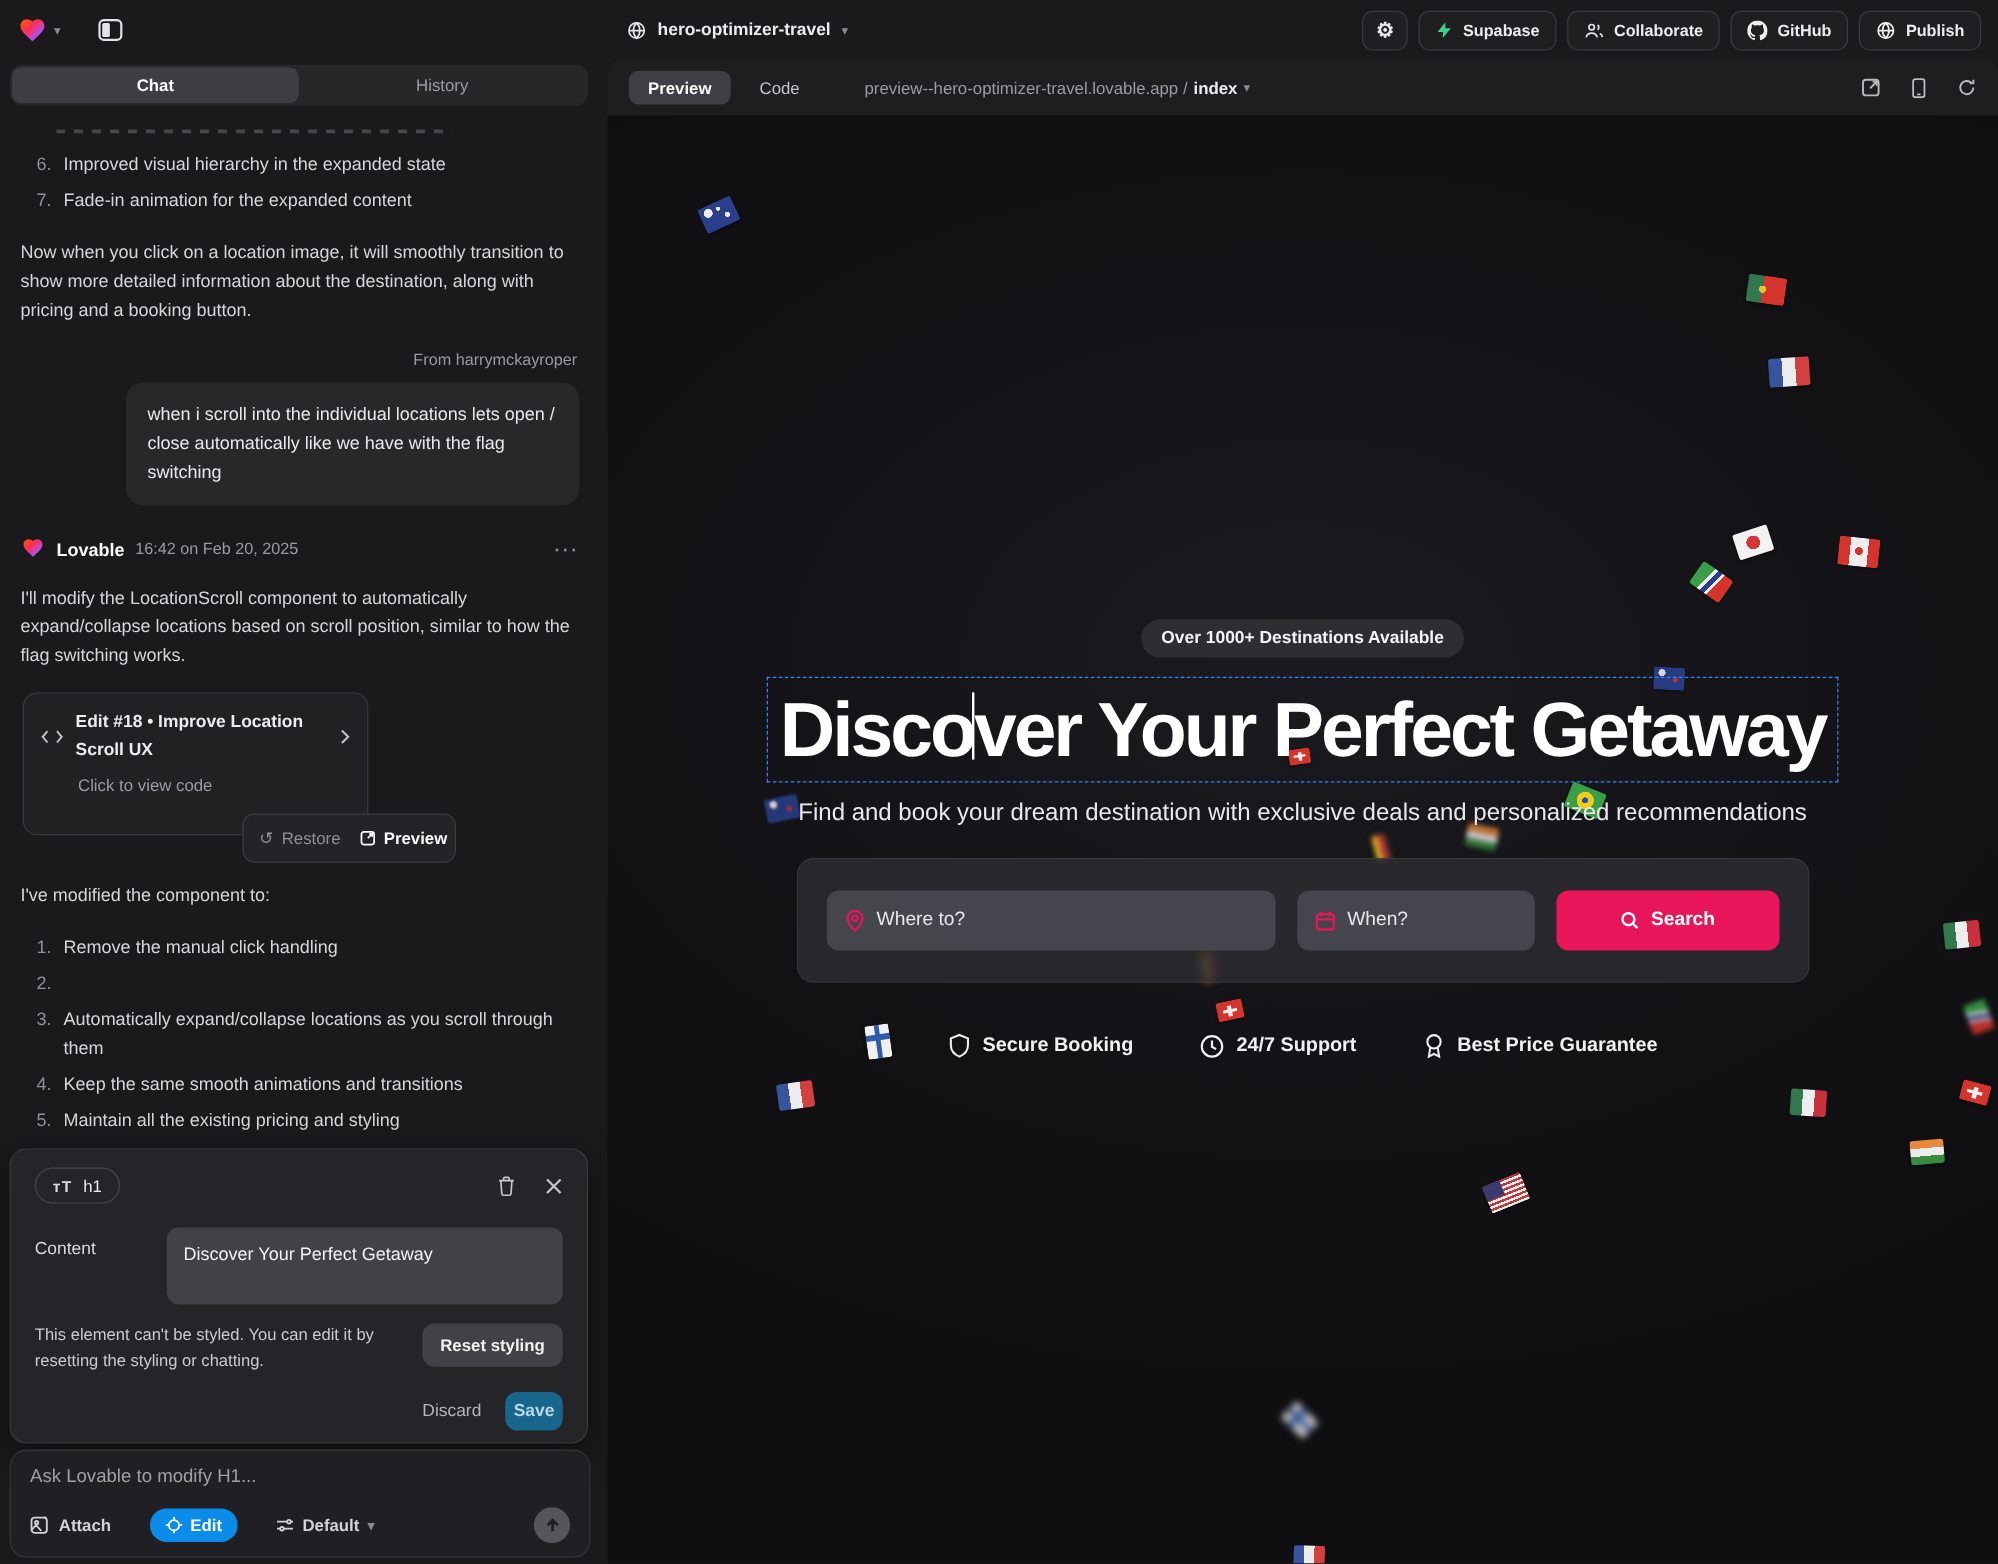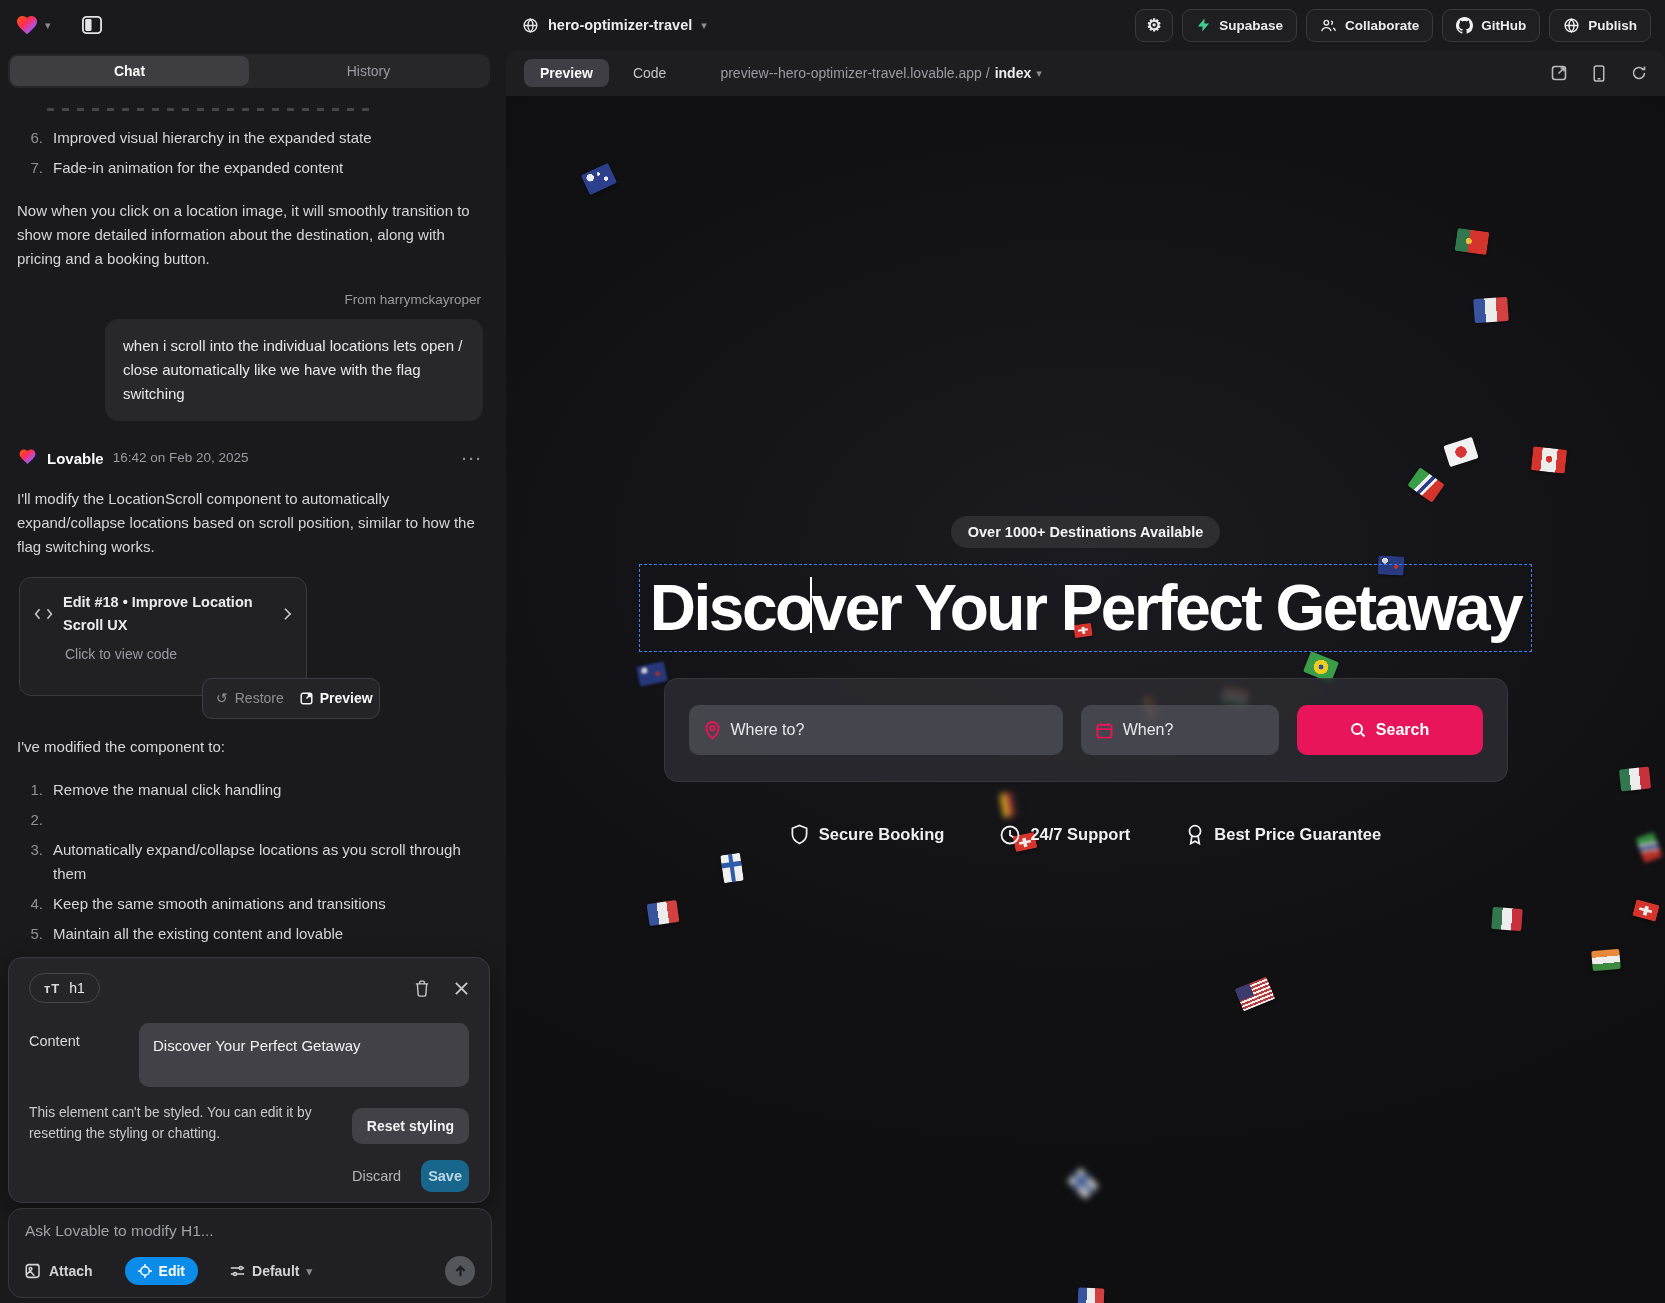--- a/index.html
+++ b/index.html
@@ -50,21 +50,21 @@
   .editor-panel { position:absolute; left:8px; right:10px; bottom:100px; height:246px; background:#252529; border:1px solid #3a3a41; border-radius:14px; padding:15px 20px; box-shadow:0 10px 30px rgba(0,0,0,.45); }
   .ep-head { display:flex; align-items:center; }
   .tag-pill { display:flex; align-items:center; gap:9px; border:1px solid #46464d; border-radius:999px; padding:6px 14px; }
   .tt-glyph { font-size:13px; color:#d9d9de; font-weight:700; letter-spacing:1px; }
   .tag-name { font-size:14px; color:#ececf0; }
   .ep-icons { margin-left:auto; display:flex; align-items:center; gap:24px; }
   .ep-icons .ic { cursor:pointer; display:flex; }
   .ep-content { display:flex; margin-top:20px; gap:14px; }
   .ep-label { font-size:14.5px; color:#d9d9de; width:96px; padding-top:10px; }
   .ep-textarea { flex:1; background:#414147; border:none; border-radius:10px; padding:12px 14px; font-size:15px; color:#f2f2f4; font-family:"Liberation Sans",sans-serif; resize:none; height:64px; line-height:1.4; }
-  .ep-note-row { display:flex; align-items:flex-end; margin-top:16px; gap:12px; }
+  .ep-note-row { display:flex; align-items:flex-start; margin-top:16px; gap:12px; }
   .ep-note { font-size:13.8px; color:#c9c9cf; line-height:1.5; width:310px; }
   .reset-btn { margin-left:auto; background:#414147; border-radius:10px; padding:10px 15px; font-size:14px; font-weight:600; color:#f2f2f4; cursor:pointer; white-space:nowrap; }
   .ep-foot { display:flex; justify-content:flex-end; align-items:center; gap:20px; margin-top:16px; }
   .discard-btn { font-size:14.5px; color:#b4b4ba; cursor:pointer; }
   .save-btn { background:#19668c; color:#b9d7e6; font-size:14.5px; font-weight:600; border-radius:10px; padding:8px 7px; cursor:pointer; }
 
   
   .ask-box { position:absolute; left:8px; right:8px; bottom:5px; height:90px; background:#202024; border:1px solid #36363c; border-radius:14px; padding:13px 16px; }
   .ask-input { width:100%; background:transparent; border:none; outline:none; font-size:15.5px; color:#e4e4e8; font-family:"Liberation Sans",sans-serif; }
   .ask-input::placeholder { color:#9fa0a8; }
@@ -283,21 +283,21 @@
       <div class="onum-row">
         <span class="num">3.</span>
         <span>Automatically expand/collapse locations as you scroll through them</span>
       </div>
       <div class="onum-row">
         <span class="num">4.</span>
         <span>Keep the same smooth animations and transitions</span>
       </div>
       <div class="onum-row">
         <span class="num">5.</span>
-        <span>Maintain all the existing content and lovable</span>
+        <span>Maintain all the existing pricing and styling</span>
       </div>
     </div>
 
     <div class="editor-panel">
       <div class="ep-head">
         <div class="tag-pill">
           <span class="tt-glyph">ᴛT</span>
           <span class="tag-name">h1</span>
         </div>
         <div class="ep-icons">
@@ -428,20 +428,21 @@
           <div class="flag flag-fi" style="left: 564px; top: 1078px; width: 26px; height: 19px; transform: rotate(45deg); filter: blur(3px); opacity: 0.8;"></div>
           <div class="flag flag-fr" style="left: 572px; top: 1192px; width: 26px; height: 19px; transform: rotate(2deg);"></div>
         </div>
 
       <div class="hero">
         <div class="hero-badge">Over 1000+ Destinations Available</div>
         <div class="sel-box">
           <div class="hero-title">Discover Your Perfect Getaway</div>
           <div class="caret"></div>
         </div>
+        <div class="hero-sub">Find and book your dream destination with exclusive deals and personalized recommendations</div>
 
         <div class="search-card">
           <div class="s-input s-where">
             <span>
               <svg width="17" height="19" viewBox="0 0 18 20" fill="none" stroke="#e8155a" stroke-width="2">
                   <path d="M9 18.5S2.5 12.5 2.5 7.5a6.5 6.5 0 0 1 13 0c0 5-6.5 11-6.5 11z"></path>
                   <circle cx="9" cy="7.5" r="2.3"></circle>
                 </svg>
             </span>
             <span>Where to?</span>

